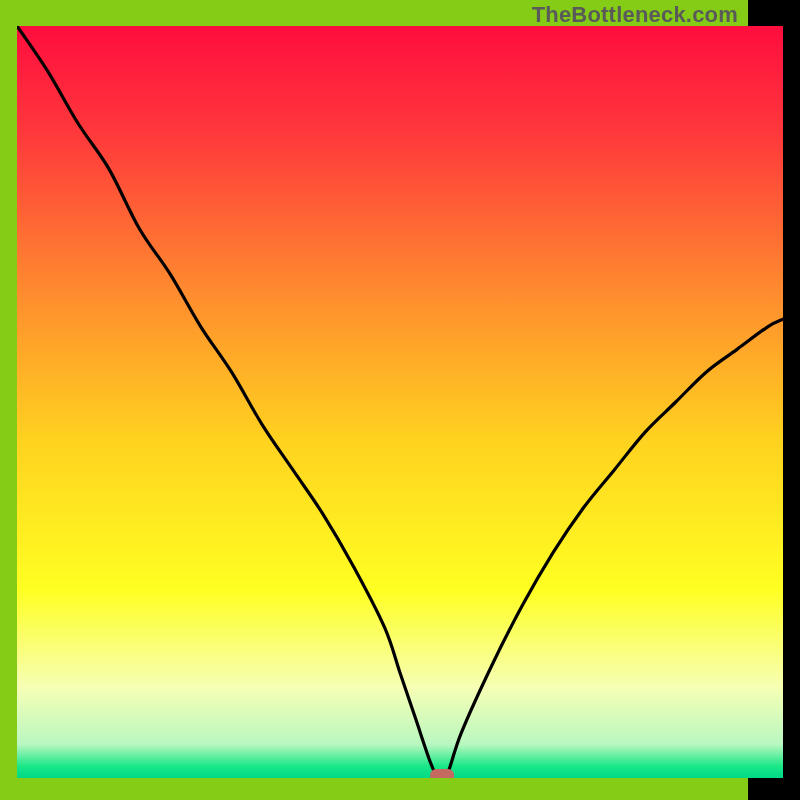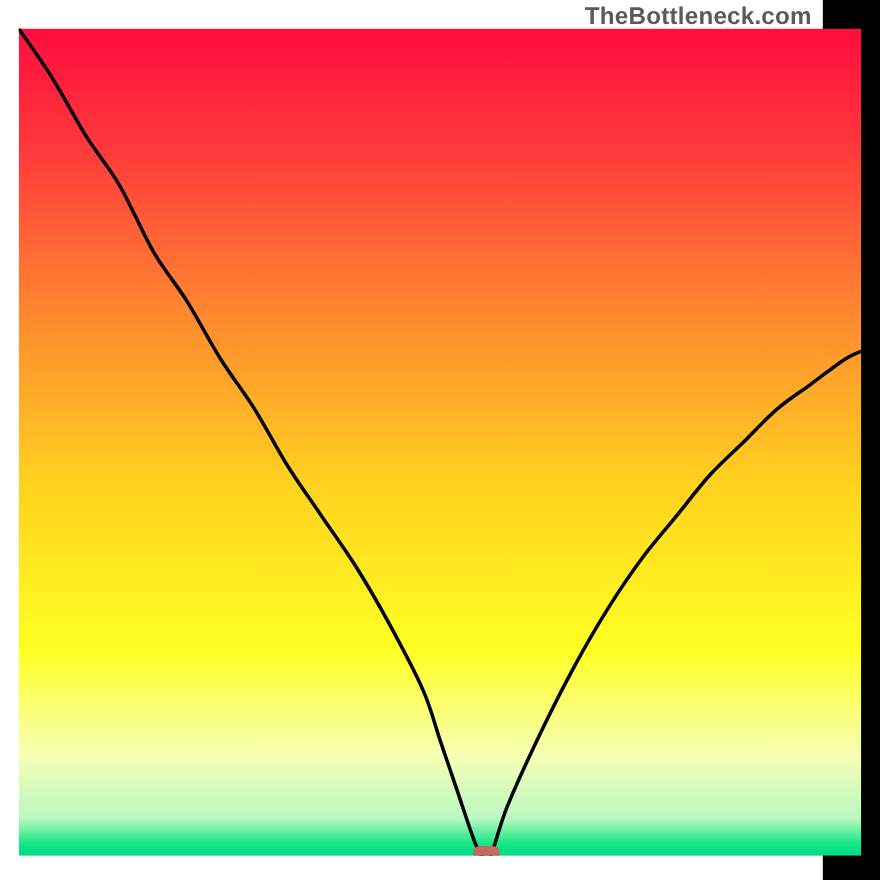--- a/index.html
+++ b/index.html
@@ -8,21 +8,21 @@
     width: 800px;
     height: 800px;
     background: #000;
     overflow: hidden;
     font-family: Arial, Helvetica, sans-serif;
   }
   .outer {
     position: relative;
     width: 748px;
     height: 800px;
-    background: #ffffff;
+    background: #84cc16;
   }
   .watermark {
     position: absolute;
     top: 2px;
     right: 10px;
     color: #5a5a5a;
     font-size: 22px;
     font-weight: 600;
     letter-spacing: 0.2px;
     z-index: 5;

